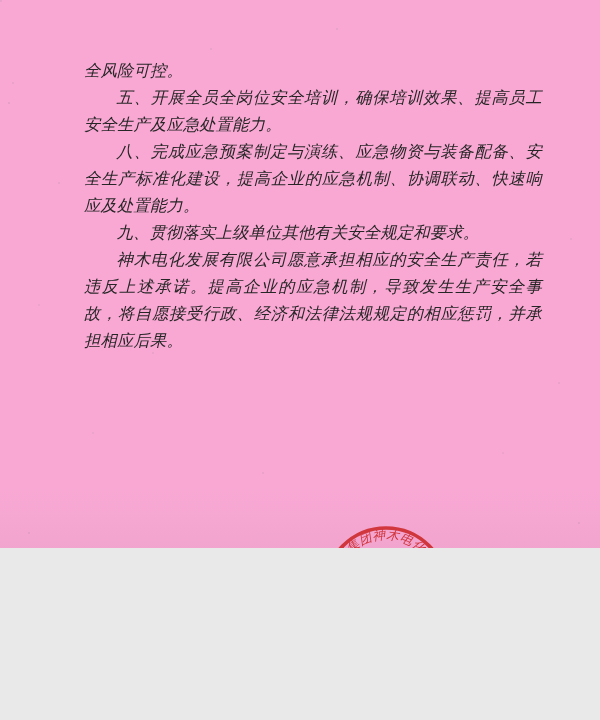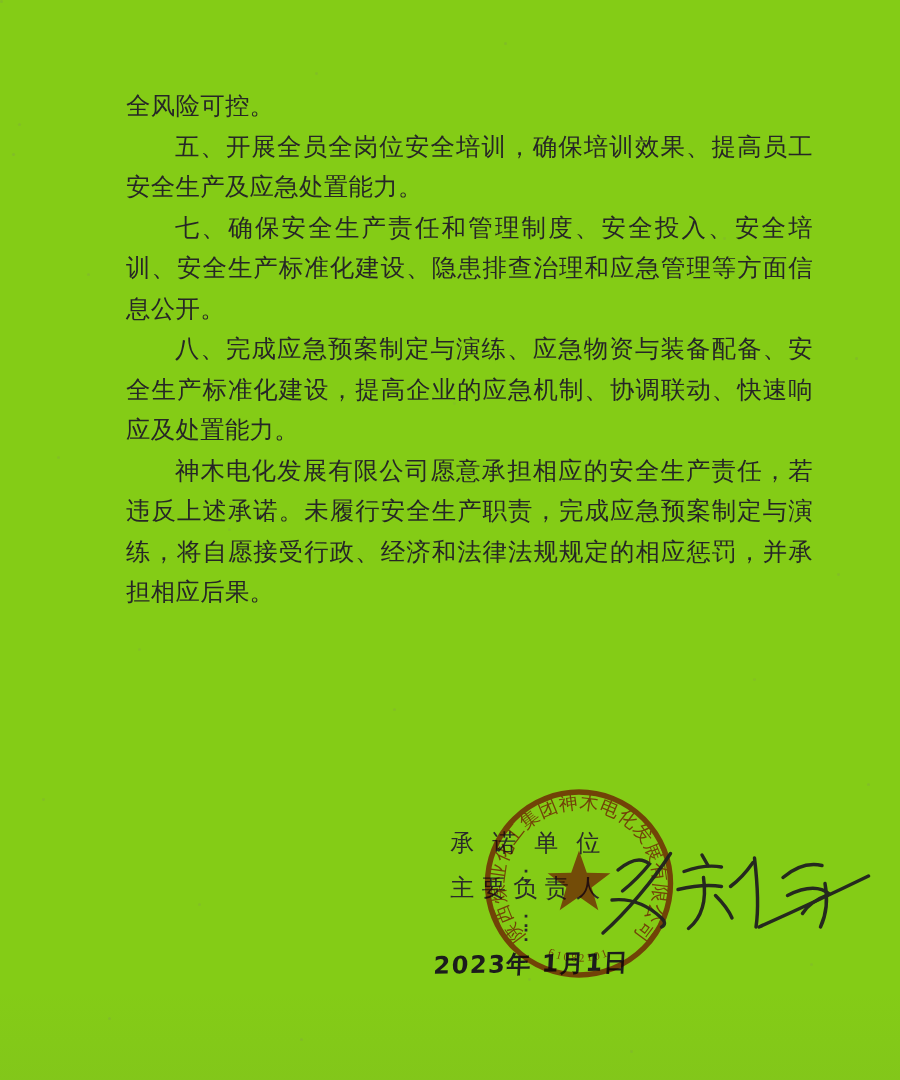--- a/index.html
+++ b/index.html
@@ -1,19 +1,20 @@
 <!DOCTYPE html>
 <html><head>
 <meta charset="utf-8">
 <style>
   html,body{margin:0;padding:0;background:#e9e9e9;}
   .page{
-    position:relative;width:600px;height:720px;margin:0 auto;
-    background:#84cc16;overflow:hidden;
+    position:relative;width:600px;height:548px;margin:0 auto;
+    background:#f9a8d4;overflow:hidden;
     font-family:"Liberation Serif","DejaVu Serif",serif;
+    font-style:italic;
   }
   .page::after{ 
     content:"";position:absolute;left:0;right:0;bottom:0;height:60px;
     background:linear-gradient(to bottom,rgba(0,0,0,0),rgba(100,100,100,0.05));
     pointer-events:none;
   }
   .speckles{
     position:absolute;left:0;top:0;width:2px;height:2px;border-radius:50%;
     background:rgba(120,120,120,.16);pointer-events:none;
     box-shadow:
@@ -63,23 +64,23 @@
 </style>
 </head>
 <body>
 
 <div class="page">
   <div class="speckles"></div>
 
   <div class="body-text">
     <p>全风险可控。</p>
     <p class="indent">五、开展全员全岗位安全培训，确保培训效果、提高员工安全生产及应急处置能力。</p>
-    <p class="indent">七、确保安全生产责任和管理制度、安全投入、安全培训、安全生产标准化建设、隐患排查治理和应急管理等方面信息公开。</p>
     <p class="indent">八、完成应急预案制定与演练、应急物资与装备配备、安全生产标准化建设，提高企业的应急机制、协调联动、快速响应及处置能力。</p>
-    <p class="indent">神木电化发展有限公司愿意承担相应的安全生产责任，若违反上述承诺。未履行安全生产职责，完成应急预案制定与演练，将自愿接受行政、经济和法律法规规定的相应惩罚，并承担相应后果。</p>
+    <p class="indent">九、贯彻落实上级单位其他有关安全规定和要求。</p>
+    <p class="indent">神木电化发展有限公司愿意承担相应的安全生产责任，若违反上述承诺。提高企业的应急机制，导致发生生产安全事故，将自愿接受行政、经济和法律法规规定的相应惩罚，并承担相应后果。</p>
   </div>
 
   <div class="sig-block">
     <div class="sig-row">
       <span class="sig-label">承诺单位</span>
         <span class="sig-colon">：</span>
     </div>
     <div class="sig-row">
       <span class="sig-label">主要负责人</span>
         <span class="sig-colon">：</span>

